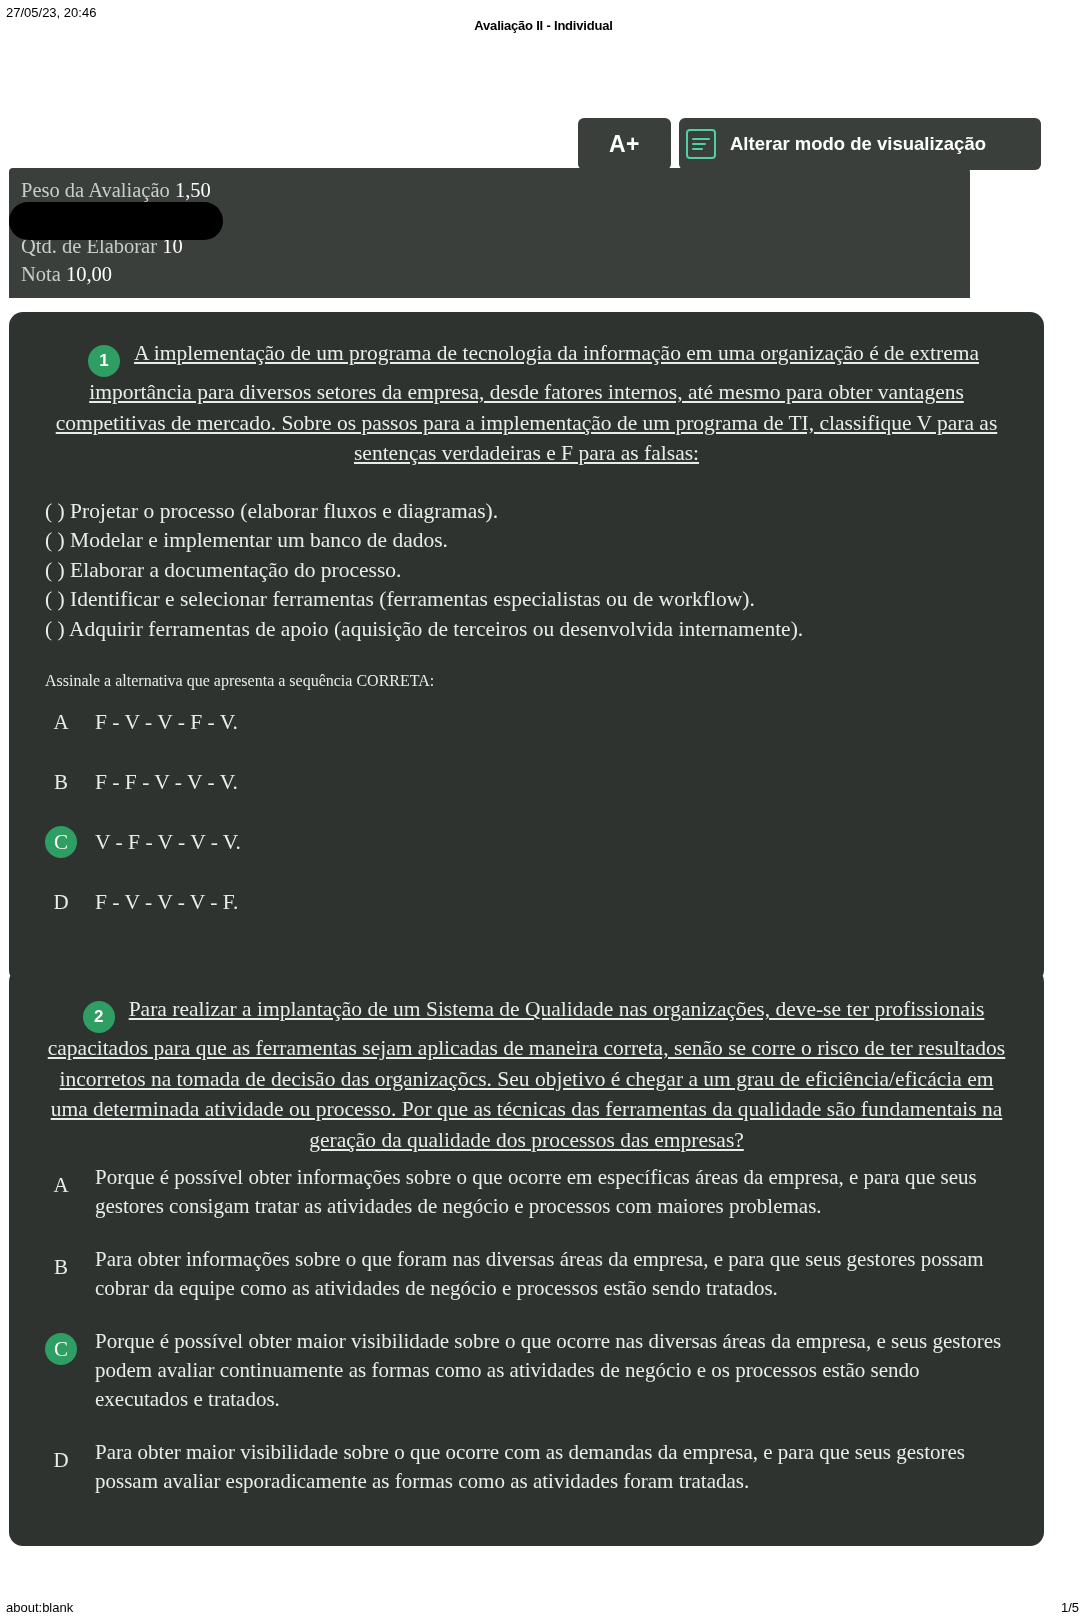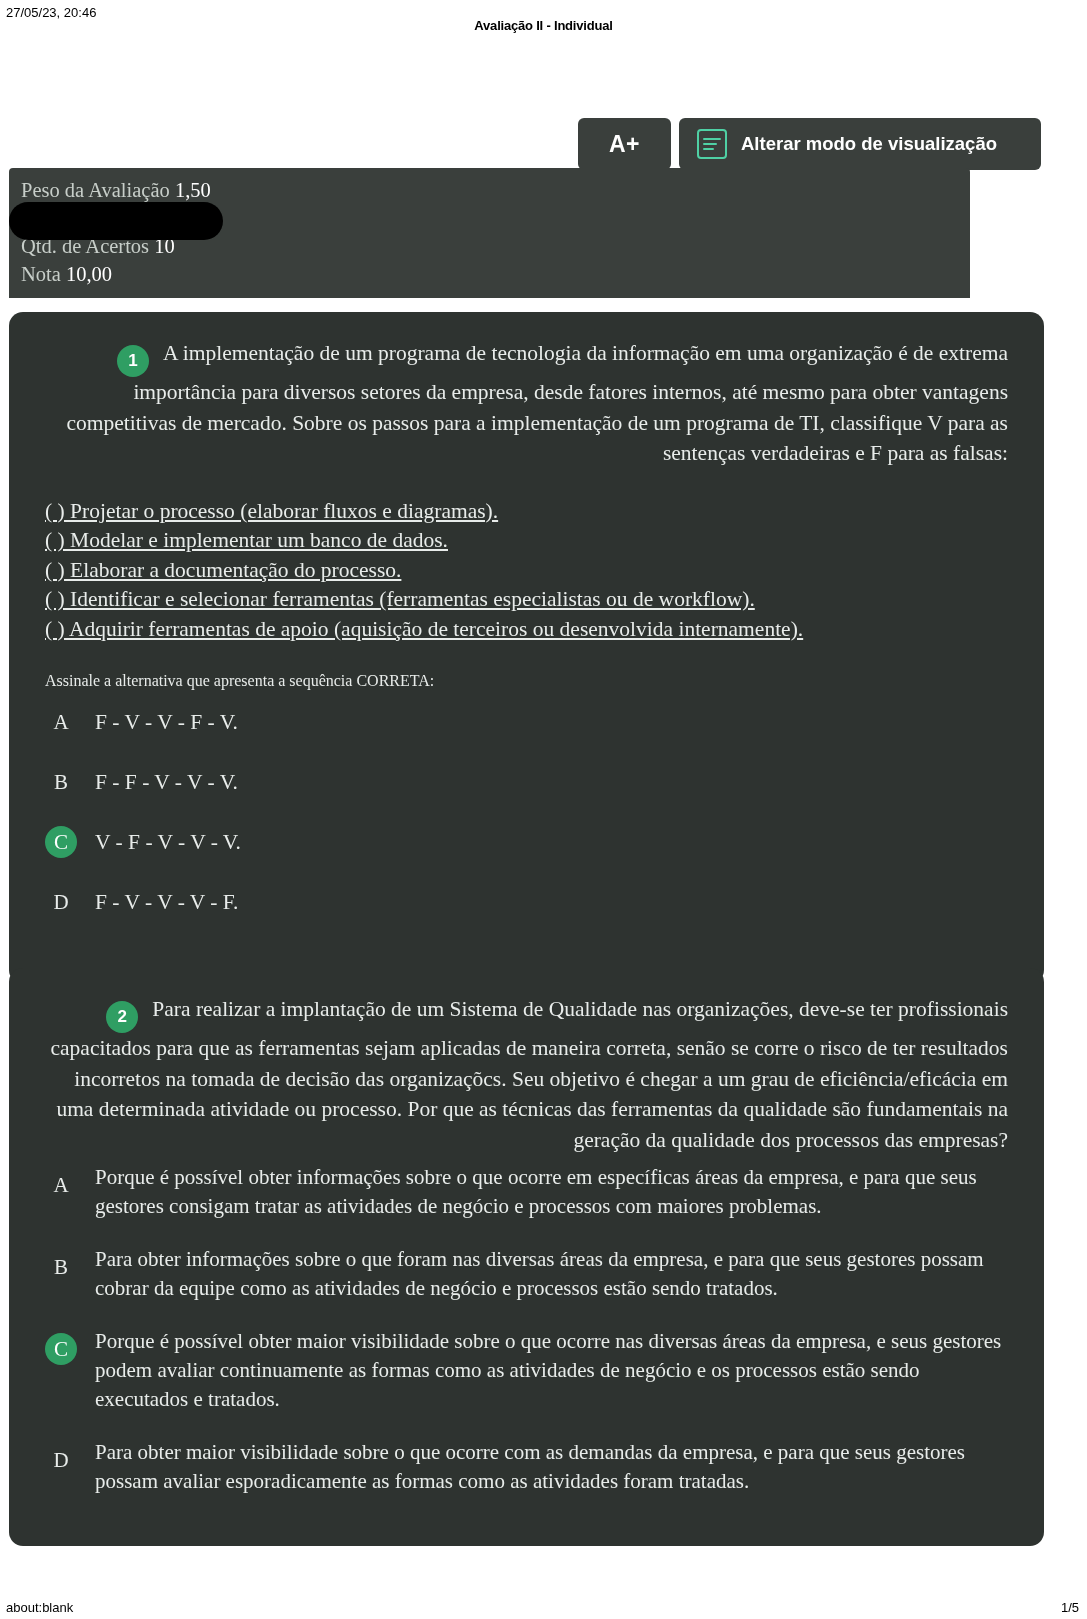--- a/index.html
+++ b/index.html
@@ -91,21 +91,21 @@
     letter-spacing: 0.5px;
   }
   .btn-mode {
     background: #3a3f3c;
     color: #ffffff;
     border-radius: 6px;
     width: 362px;
     display: flex;
     align-items: center;
     gap: 14px;
-    padding-left: 18px;
+    padding-left: 7px;
     box-sizing: border-box;
     font-family: "Liberation Sans", sans-serif;
     font-size: 18.5px;
     font-weight: bold;
   }
   .mode-icon {
     width: 30px;
     height: 30px;
     border: 2px solid #4fd1a5;
     border-radius: 4px;
@@ -162,21 +162,22 @@
     border-radius: 14px;
     box-sizing: border-box;
     padding: 26px 36px 28px 36px;
   }
   #card-1 { top: 312px; height: 672px; }
   #card-2 { top: 968px; min-height: 560px; }
 
   .q-text {
     font-size: 21.5px;
     line-height: 30.5px;
-    text-align: right;
+    text-align: center;
+    text-decoration: underline;
   }
   .q-num {
     display: inline-flex;
     align-items: center;
     justify-content: center;
     width: 32px;
     height: 32px;
     border-radius: 50%;
     background: #2f9e63;
     color: #ffffff;
@@ -185,21 +186,21 @@
     font-weight: bold;
     vertical-align: -6px;
     margin-right: 14px;
     margin-left: 14px;
   }
   .stmt-list {
     margin-top: 28px;
     font-size: 21.5px;
     line-height: 29.5px;
   }
-  .stmt-list div { white-space: nowrap; text-decoration: underline; }
+  .stmt-list div { white-space: nowrap; }
   .assinale {
     margin-top: 28px;
     font-size: 16px;
   }
 
   
   .alts-short { margin-top: 16px; }
   .alt-short {
     display: flex;
     align-items: flex-start;
@@ -259,21 +260,21 @@
     </div>
   </div>
 
   <div class="summary">
     <div class="row">
       <span class="lbl">Peso da Avaliação</span>
       <span class="val">1,50</span>
     </div>
     <div class="row" style="height:28px">&nbsp;</div>
     <div class="row">
-      <span class="lbl">Qtd. de Acertos</span>
+      <span class="lbl">Qtd. de Elaborar</span>
       <span class="val">10</span>
     </div>
     <div class="row">
       <span class="lbl">Nota</span>
       <span class="val">10,00</span>
     </div>
     <div class="redact"></div>
   </div>
 
   <div class="card" id="card-1">

